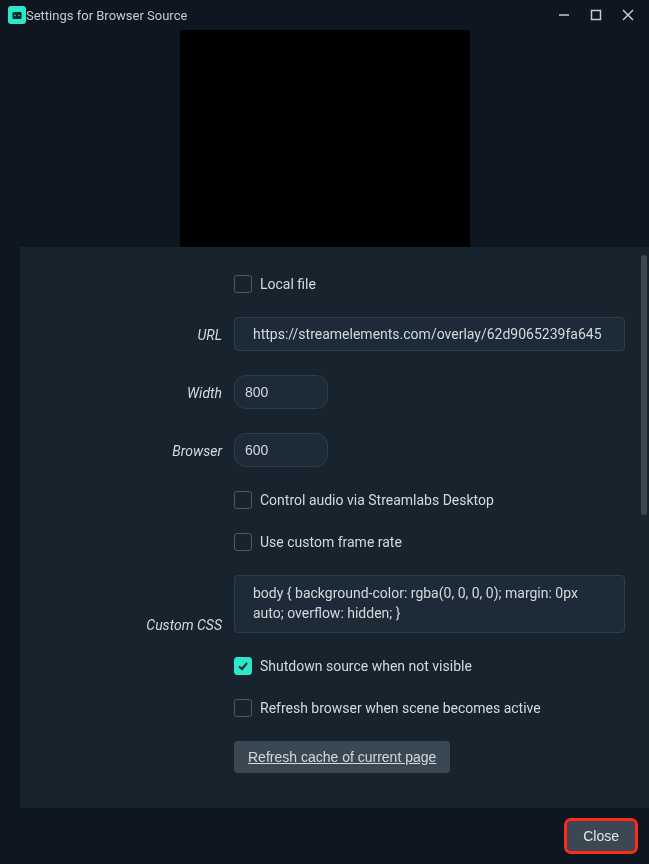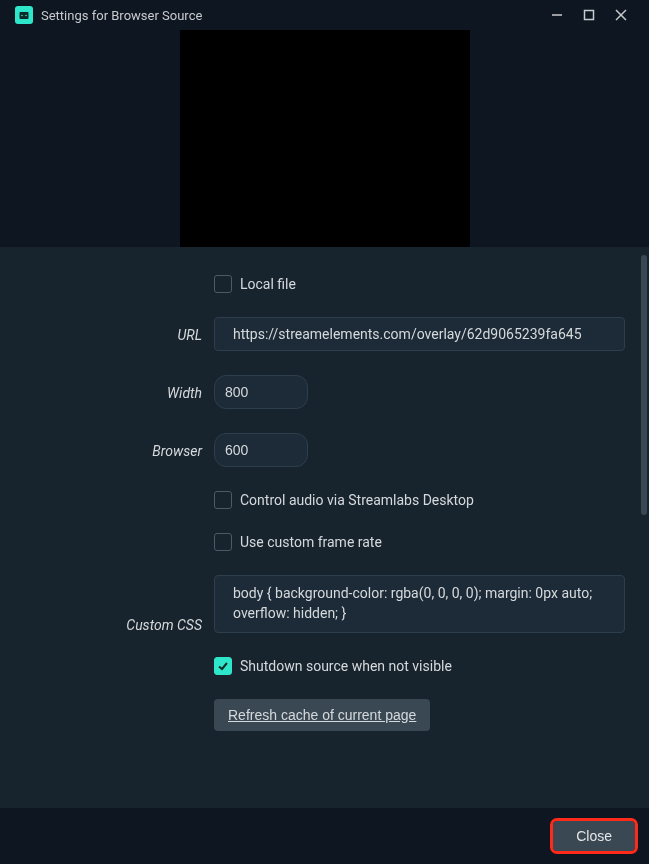--- a/index.html
+++ b/index.html
@@ -8,22 +8,22 @@
     background: #0d1621;
     font-family: -apple-system, BlinkMacSystemFont, "Segoe UI", Roboto, sans-serif;
     font-size: 14px;
     color: #d6d9dc;
   }
   .titlebar {
     height: 30px;
     background: #0d1621;
     display: flex;
     align-items: center;
-    padding: 0 15px;
-    gap: 8px;
+    padding: 0 8px;
+    gap: 0;
   }
   .app-icon {
     width: 18px; height: 18px;
     background: #2ee6c9;
     border-radius: 3px;
     display: flex; align-items: center; justify-content: center;
   }
   .app-icon svg { width: 12px; height: 12px; }
   .title { flex: 1; font-size: 13px; color: #c8cbce; }
   .win-controls { display: flex; gap: 18px; align-items: center; padding-right: 6px; }
@@ -34,20 +34,21 @@
     display:flex; justify-content:center;
   }
   .preview-box {
     width: 290px; height: 217px; background:#000;
   }
   .form-area {
     background:#17242d;
     height: 561px;
     position: relative;
     overflow-y: auto;
+    margin-left: 20px;
   }
   .form-inner {
     padding: 28px 24px 20px 24px;
   }
   .row {
     display:flex;
     align-items:center;
     margin-bottom: 24px;
   }
   .row.tall { align-items:flex-end; }
@@ -115,21 +116,21 @@
     display:flex;
     align-items:center;
     justify-content:flex-end;
     padding:0 14px;
   }
   .close-btn {
     background:#3a4854;
     border:none;
     border-radius:4px;
     color:#e4e6e8;
-    padding:7px 23px;
+    padding:7px 16px;
     font-size:14px;
     cursor:pointer;
     outline:3px solid #ff2a1a;
     outline-offset:0;
   }
   .scrollbar {
     position:absolute; right:2px; top:8px; width:6px; height:260px;
     background:#3a4854; border-radius:3px;
   }
 </style>
@@ -230,20 +231,27 @@
       <div class="field-col">
         <span class="checkbox checked">
           <svg viewBox="0 0 12 12">
               <polyline points="2,6.5 5,9 10,3" fill="none" stroke="#0d2b27" stroke-width="2"></polyline>
             </svg>
         </span>
         <span class="check-label">Shutdown source when not visible</span>
       </div>
     </div>
 
+    <div class="row">
+      <div class="label-col"></div>
+      <div class="field-col">
+        <span class="checkbox"></span>
+        <span class="check-label">Refresh browser when scene becomes active</span>
+      </div>
+    </div>
 
     <div class="row" style="margin-bottom:0">
       <div class="label-col"></div>
       <div class="field-col">
         <button class="btn">Refresh cache of current page</button>
       </div>
     </div>
 
   </div>
 </div>

